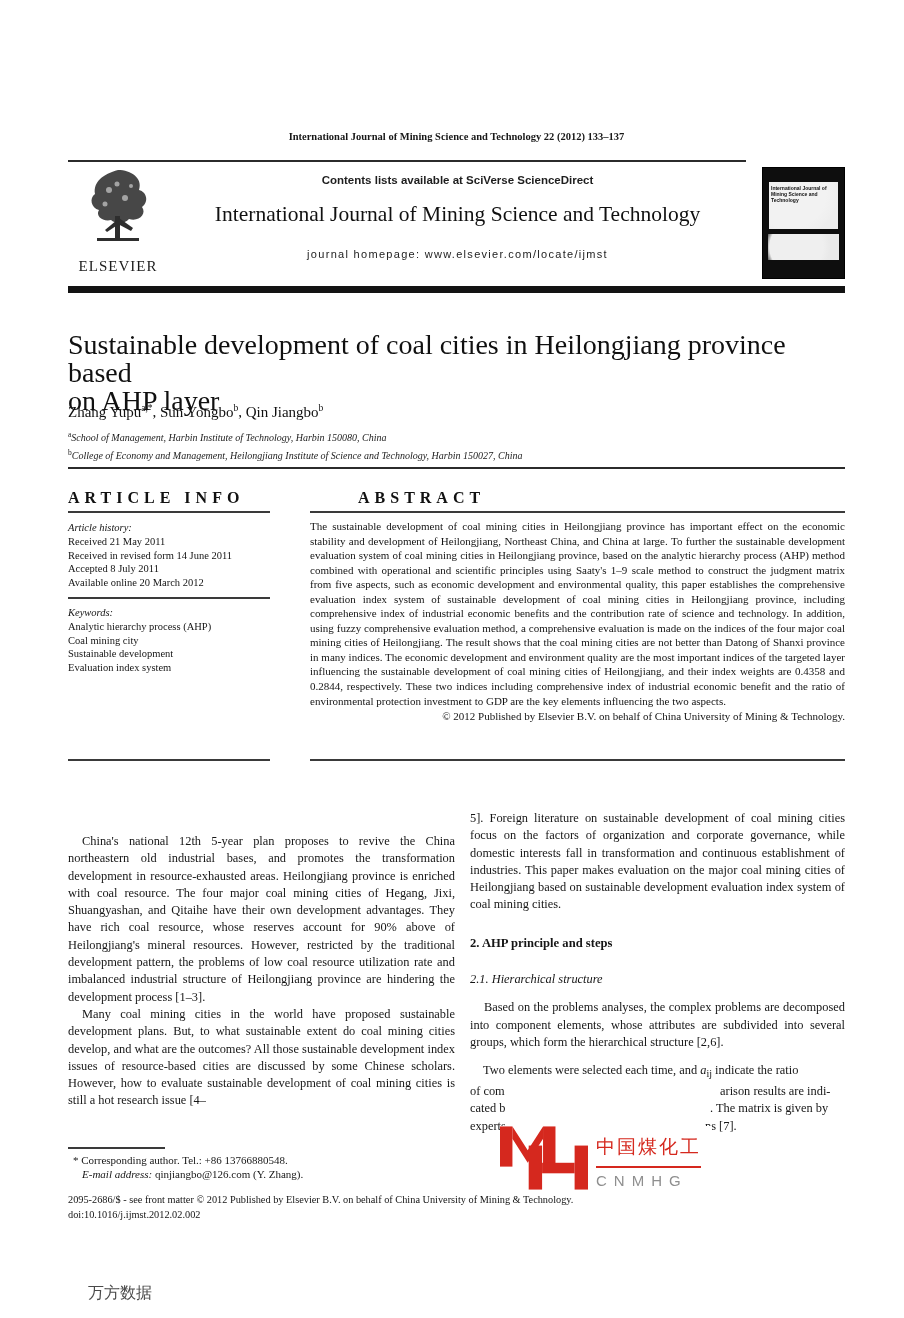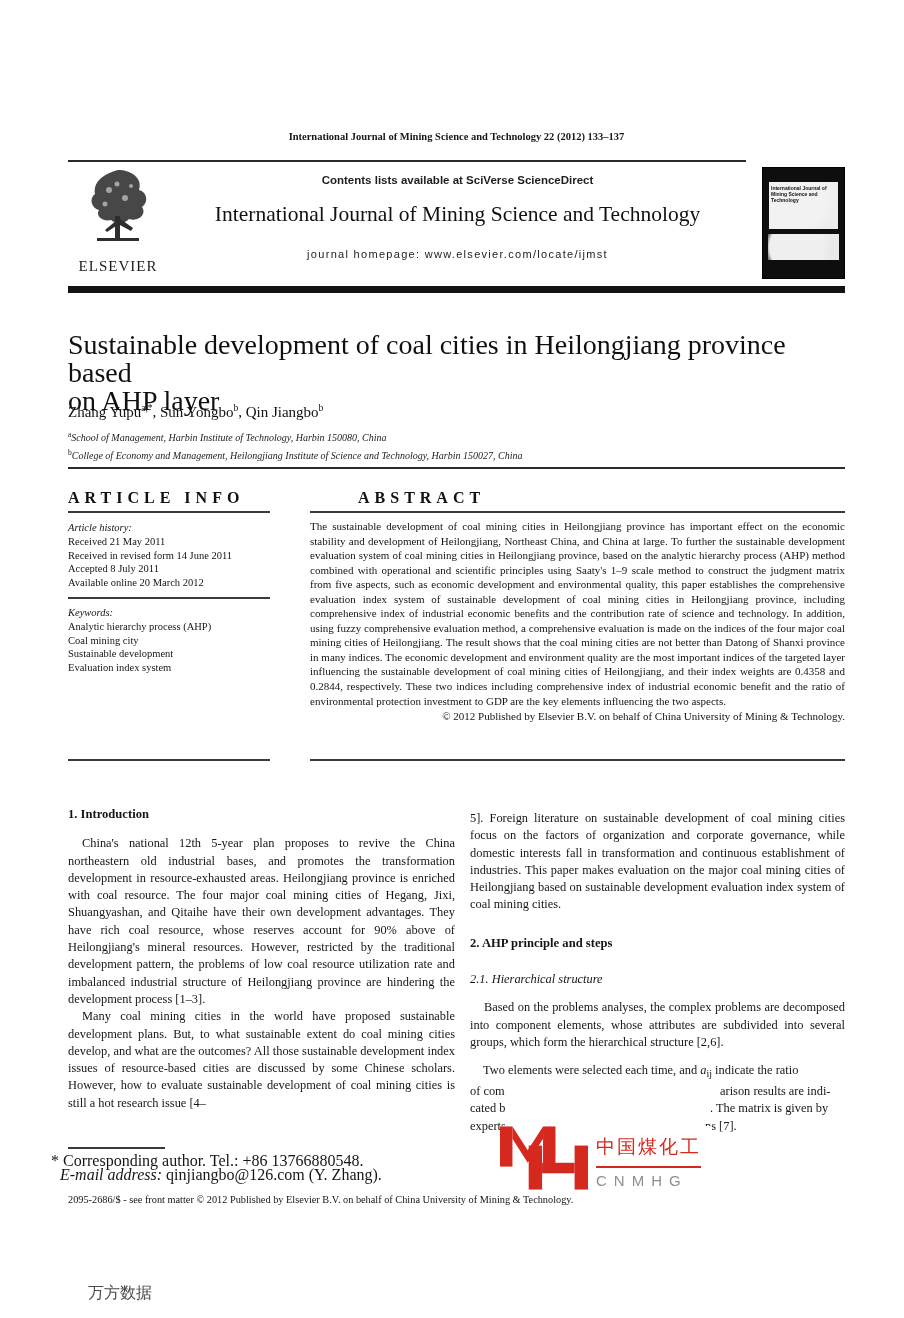--- a/index.html
+++ b/index.html
@@ -45,33 +45,33 @@
   .abstract-copyright{text-align:right;margin-top:1px;}
 
   
   .col{font-size:12.4px;line-height:17.3px;text-align:justify;color:#161616;}
   .col-left{top:806px;left:68px;width:387px;}
   .col-right{top:810px;left:470px;width:375px;}
   .col h2{font-size:12.6px;margin:0;font-weight:700;}
   .col h3{font-size:12.4px;margin:19px 0 0 0;font-weight:400;font-style:italic;}
   .col p{margin:0;text-indent:14px;}
   .col p.noindent{text-indent:0;}
-  .col .sp{margin-top:12px;}
+  .col .sp{margin-top:27px;}
   .col .sp2{margin-top:21px;}
   .col .sp3{margin-top:11px;}
   sub{font-size:10px;}
   .frag-row{position:relative;height:17.3px;}
   .frag-right{position:absolute;top:0;}
   .row-a .frag-right{left:250px;}
   .row-b .frag-right{left:240px;}
   .row-c .frag-right{left:235px;}
 
   
   .footnote-rule{top:1147px;left:68px;width:97px;}
-  .footnote{top:1154px;left:51px;width:420px;font-size:16px;line-height:13.5px;color:#161616;}
+  .footnote{top:1154px;left:73px;width:420px;font-size:11px;line-height:13.5px;color:#161616;}
   .footnote .line2{margin-left:9px;}
   .footer{top:1193px;left:68px;width:777px;font-size:10.3px;line-height:14.5px;color:#141414;}
   .wanfang{top:1283px;left:88px;font-size:16px;color:#4a4a4a;font-family:"Liberation Sans","DejaVu Sans",sans-serif;}
 
   
   .watermark{top:1126px;left:500px;width:212px;height:66px;background:#ffffff;display:flex;align-items:flex-start;z-index:5;}
   .wm-right{margin-left:8px;padding-top:8px;}
   .wm-cn{font-size:19px;letter-spacing:2px;color:#d5281e;border-bottom:2.5px solid #d5281e;padding-bottom:6px;white-space:nowrap;font-family:"Liberation Sans",sans-serif;}
   .wm-latin{font-size:15px;letter-spacing:7px;color:#8f8f8f;margin-top:4px;font-family:"Liberation Sans","DejaVu Sans",sans-serif;}
 </style>
@@ -157,21 +157,20 @@
 
 <div class="abs sec-heading" style="top:489px;left:310px;margin-left:48px;">ABSTRACT</div>
 <div class="rule-thin" style="top:511px;left:310px;width:535px;"></div>
 <div class="abs abstract-text">
   <span>The sustainable development of coal mining cities in Heilongjiang province has important effect on the economic stability and development of Heilongjiang, Northeast China, and China at large. To further the sustainable development evaluation system of coal mining cities in Heilongjiang province, based on the analytic hierarchy process (AHP) method combined with operational and scientific principles using Saaty's 1–9 scale method to construct the judgment matrix from five aspects, such as economic development and environmental quality, this paper establishes the comprehensive evaluation index system of sustainable development of coal mining cities in Heilongjiang province, including comprehensive index of industrial economic benefits and the contribution rate of science and technology. In addition, using fuzzy comprehensive evaluation method, a comprehensive evaluation is made on the indices of the four major coal mining cities of Heilongjiang. The result shows that the coal mining cities are not better than Datong of Shanxi province in many indices. The economic development and environment quality are the most important indices of the targeted layer influencing the sustainable development of coal mining cities of Heilongjiang, and their index weights are 0.4358 and 0.2844, respectively. These two indices including comprehensive index of industrial economic benefit and the ratio of environmental protection investment to GDP are the key elements influencing the two aspects.</span>
   <div class="abstract-copyright">© 2012 Published by Elsevier B.V. on behalf of China University of Mining &amp; Technology.</div>
 </div>
 <div class="rule-thin" style="top:759px;left:310px;width:535px;"></div>
 
 <div class="abs col col-left">
-  <h2>1. Introduction</h2>
   <p class="sp">China's national 12th 5-year plan proposes to revive the China northeastern old industrial bases, and promotes the transformation development in resource-exhausted areas. Heilongjiang province is enriched with coal resource. The four major coal mining cities of Hegang, Jixi, Shuangyashan, and Qitaihe have their own development advantages. They have rich coal resource, whose reserves account for 90% above of Heilongjiang's mineral resources. However, restricted by the traditional development pattern, the problems of low coal resource utilization rate and imbalanced industrial structure of Heilongjiang province are hindering the development process [1–3].</p>
   <p>Many coal mining cities in the world have proposed sustainable development plans. But, to what sustainable extent do coal mining cities develop, and what are the outcomes? All those sustainable development index issues of resource-based cities are discussed by some Chinese scholars. However, how to evaluate sustainable development of coal mining cities is still a hot research issue [4–</p>
 </div>
 
 <div class="abs col col-right">
   <p class="noindent">5]. Foreign literature on sustainable development of coal mining cities focus on the factors of organization and corporate governance, while domestic interests fall in transformation and continuous establishment of industries. This paper makes evaluation on the major coal mining cities of Heilongjiang based on sustainable development evaluation index system of coal mining cities.</p>
   <h2 class="sp2">2. AHP principle and steps</h2>
   <h3>2.1. Hierarchical structure</h3>
   <p class="sp3">Based on the problems analyses, the complex problems are decomposed into component elements, whose attributes are subdivided into several groups, which form the hierarchical structure [2,6].</p>
   <div class="sp3" style="padding-left:13px;">
@@ -211,15 +210,16 @@
 </div>
 
 <div class="rule-thin footnote-rule"></div>
 <div class="abs footnote">
   <div>* Corresponding author. Tel.: +86 13766880548.</div>
   <div class="line2"><span class="it">E-mail address:</span><span> qinjiangbo@126.com (Y. Zhang).</span></div>
 </div>
 
 <div class="abs footer">
   <div>2095-2686/$ - see front matter © 2012 Published by Elsevier B.V. on behalf of China University of Mining &amp; Technology.</div>
+  <div>doi:10.1016/j.ijmst.2012.02.002</div>
 </div>
 
 <div class="abs wanfang">万方数据</div>
 
 </body></html>

